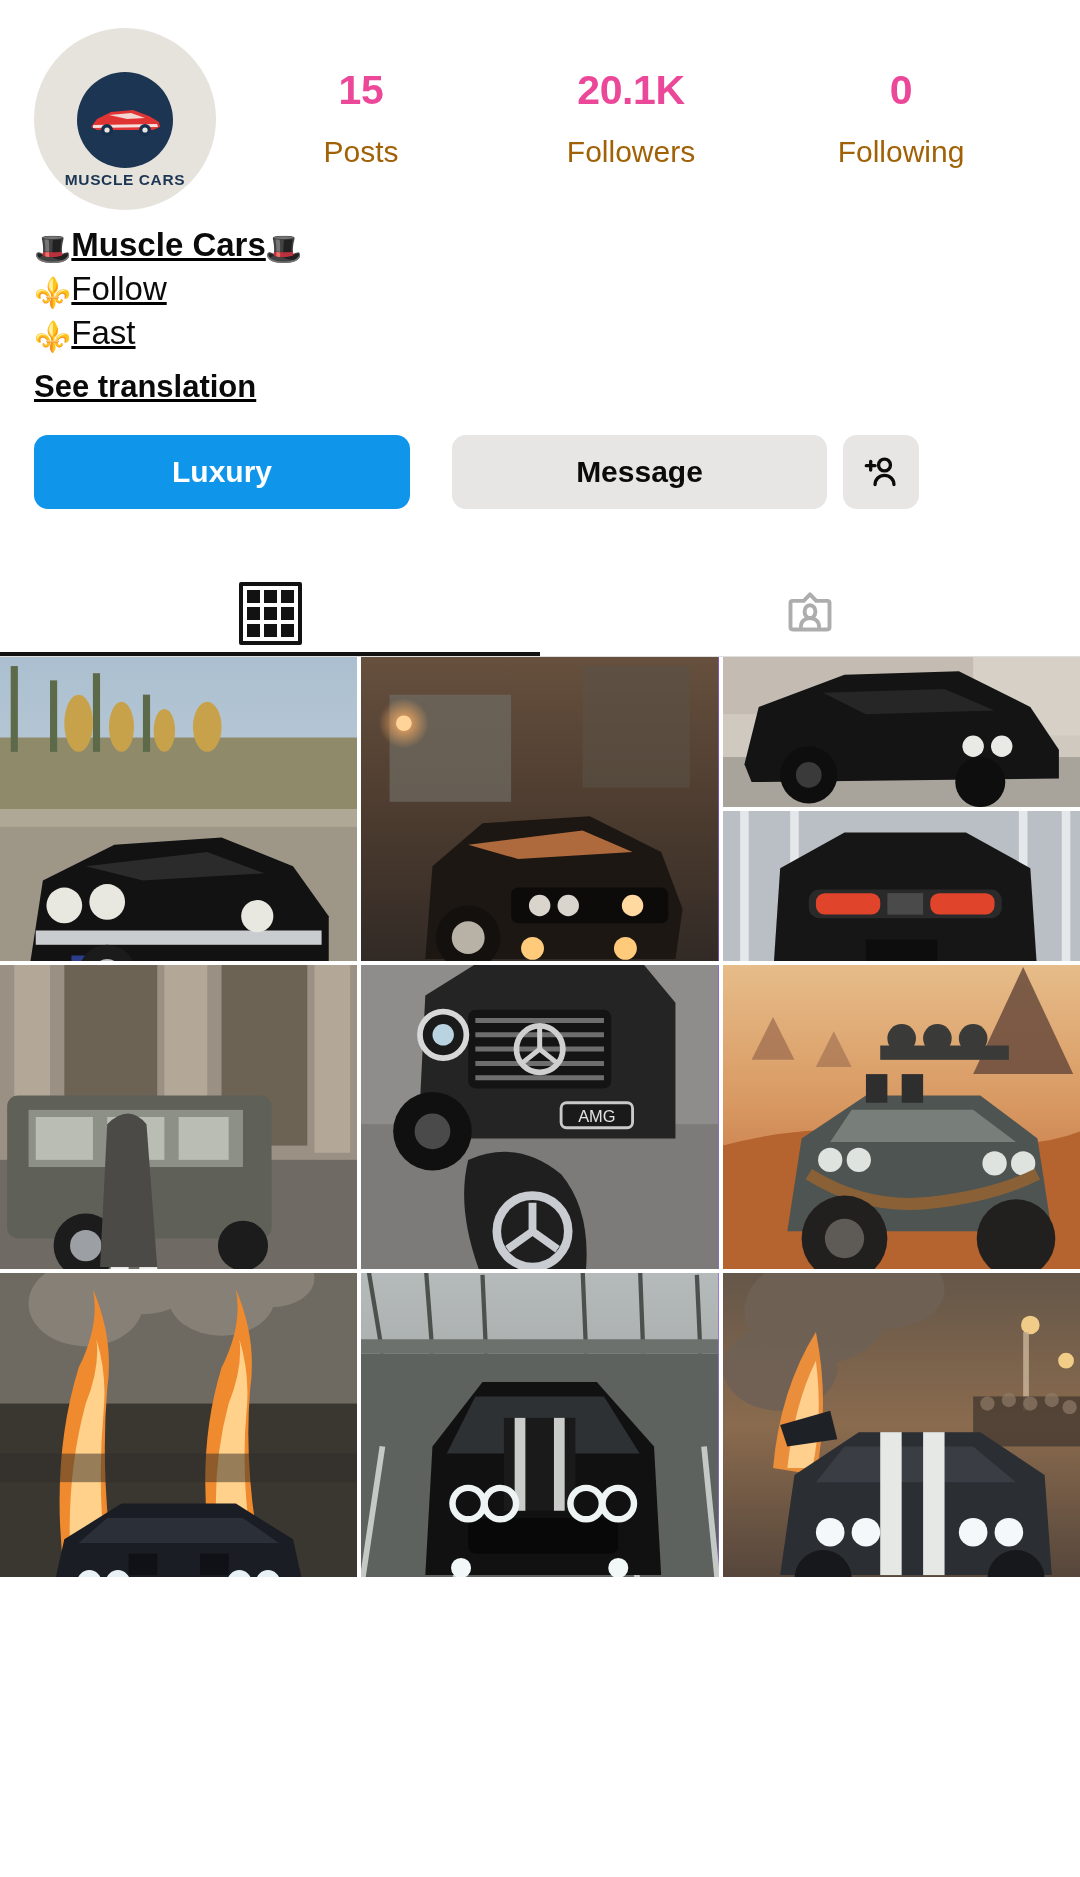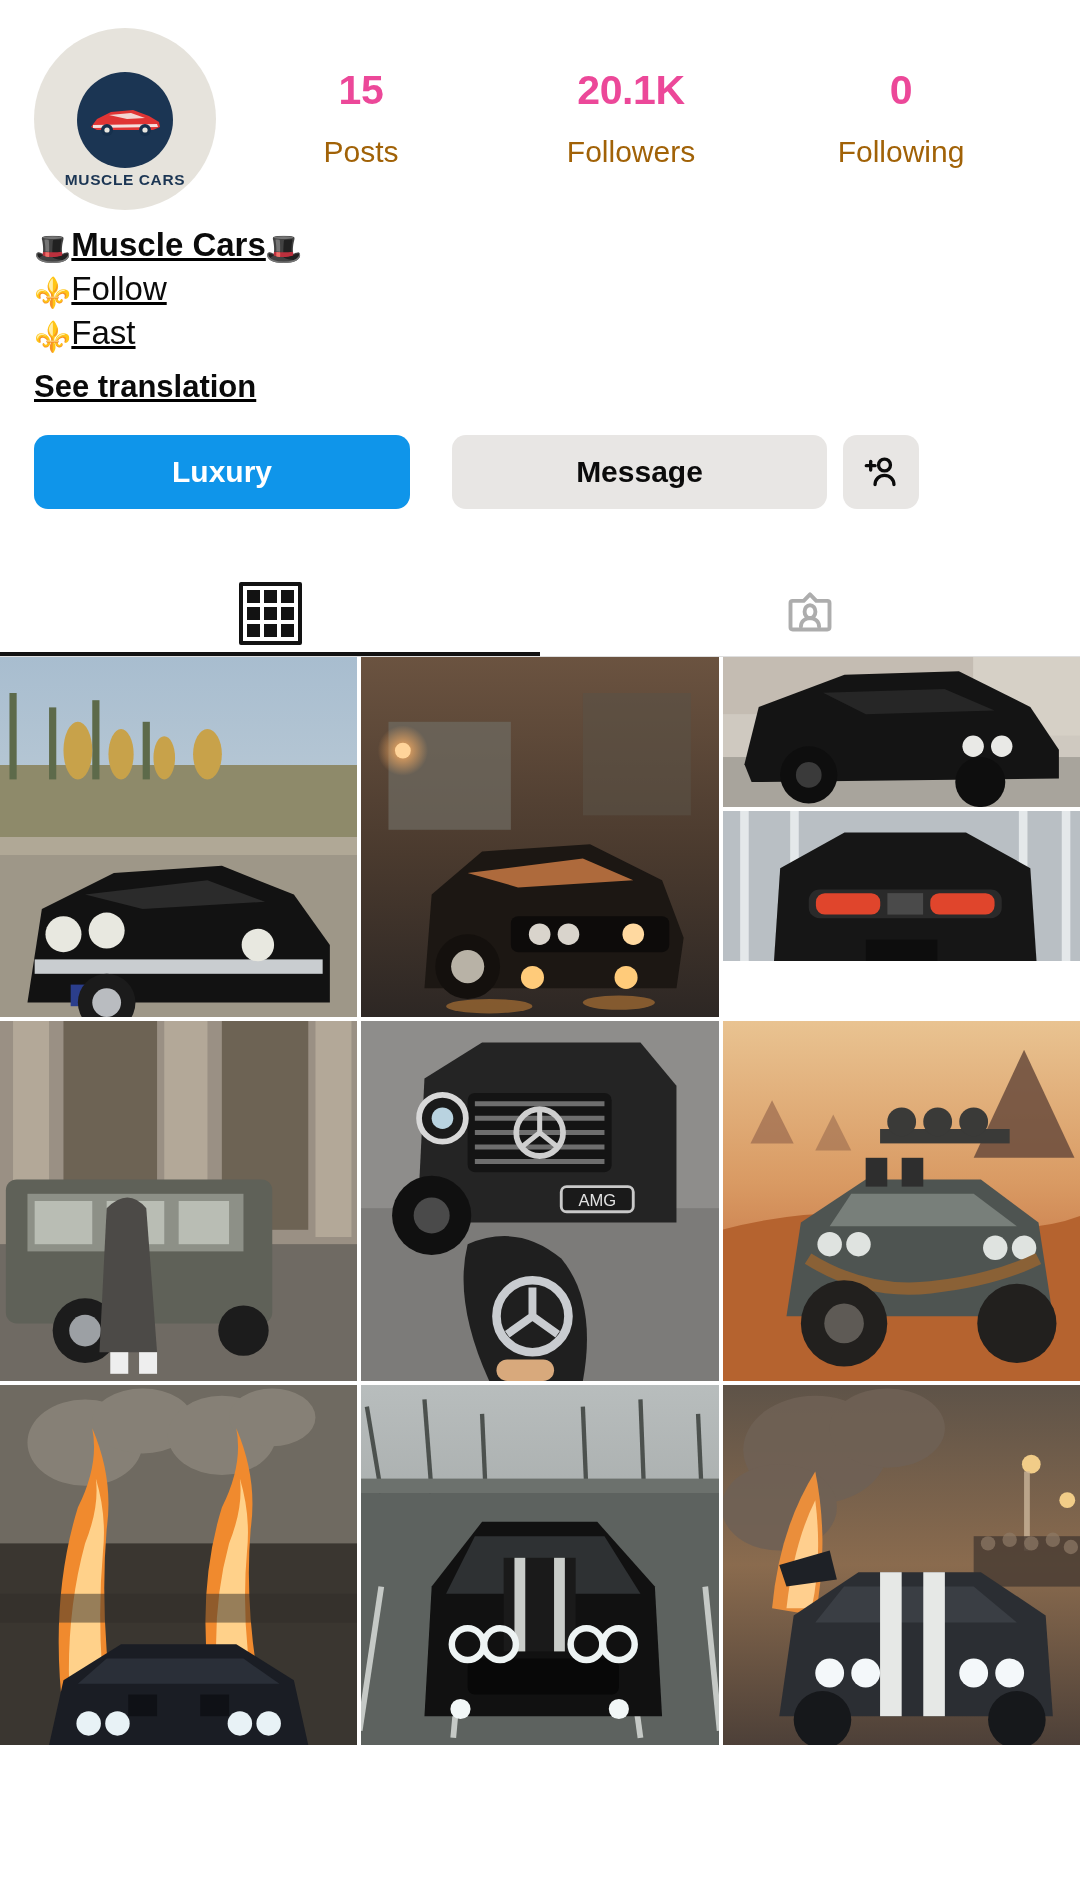--- a/index.html
+++ b/index.html
@@ -212,23 +212,23 @@
   
   .photo-grid {
     display: grid;
     grid-template-columns: repeat(3, 1fr);
     gap: 4px;
     width: 1080px;
   }
   .cell {
     position: relative;
     width: 100%;
-    height: 360px;
+    height: 304px;
     overflow: hidden;
-    background: #5eead4;
+    background: #8b5cf6;
   }
   .cell svg { display: block; width: 100%; height: 100%; }
 
   
   .split {
     display: flex;
     flex-direction: column;
     gap: 4px;
     height: 304px;
   }

